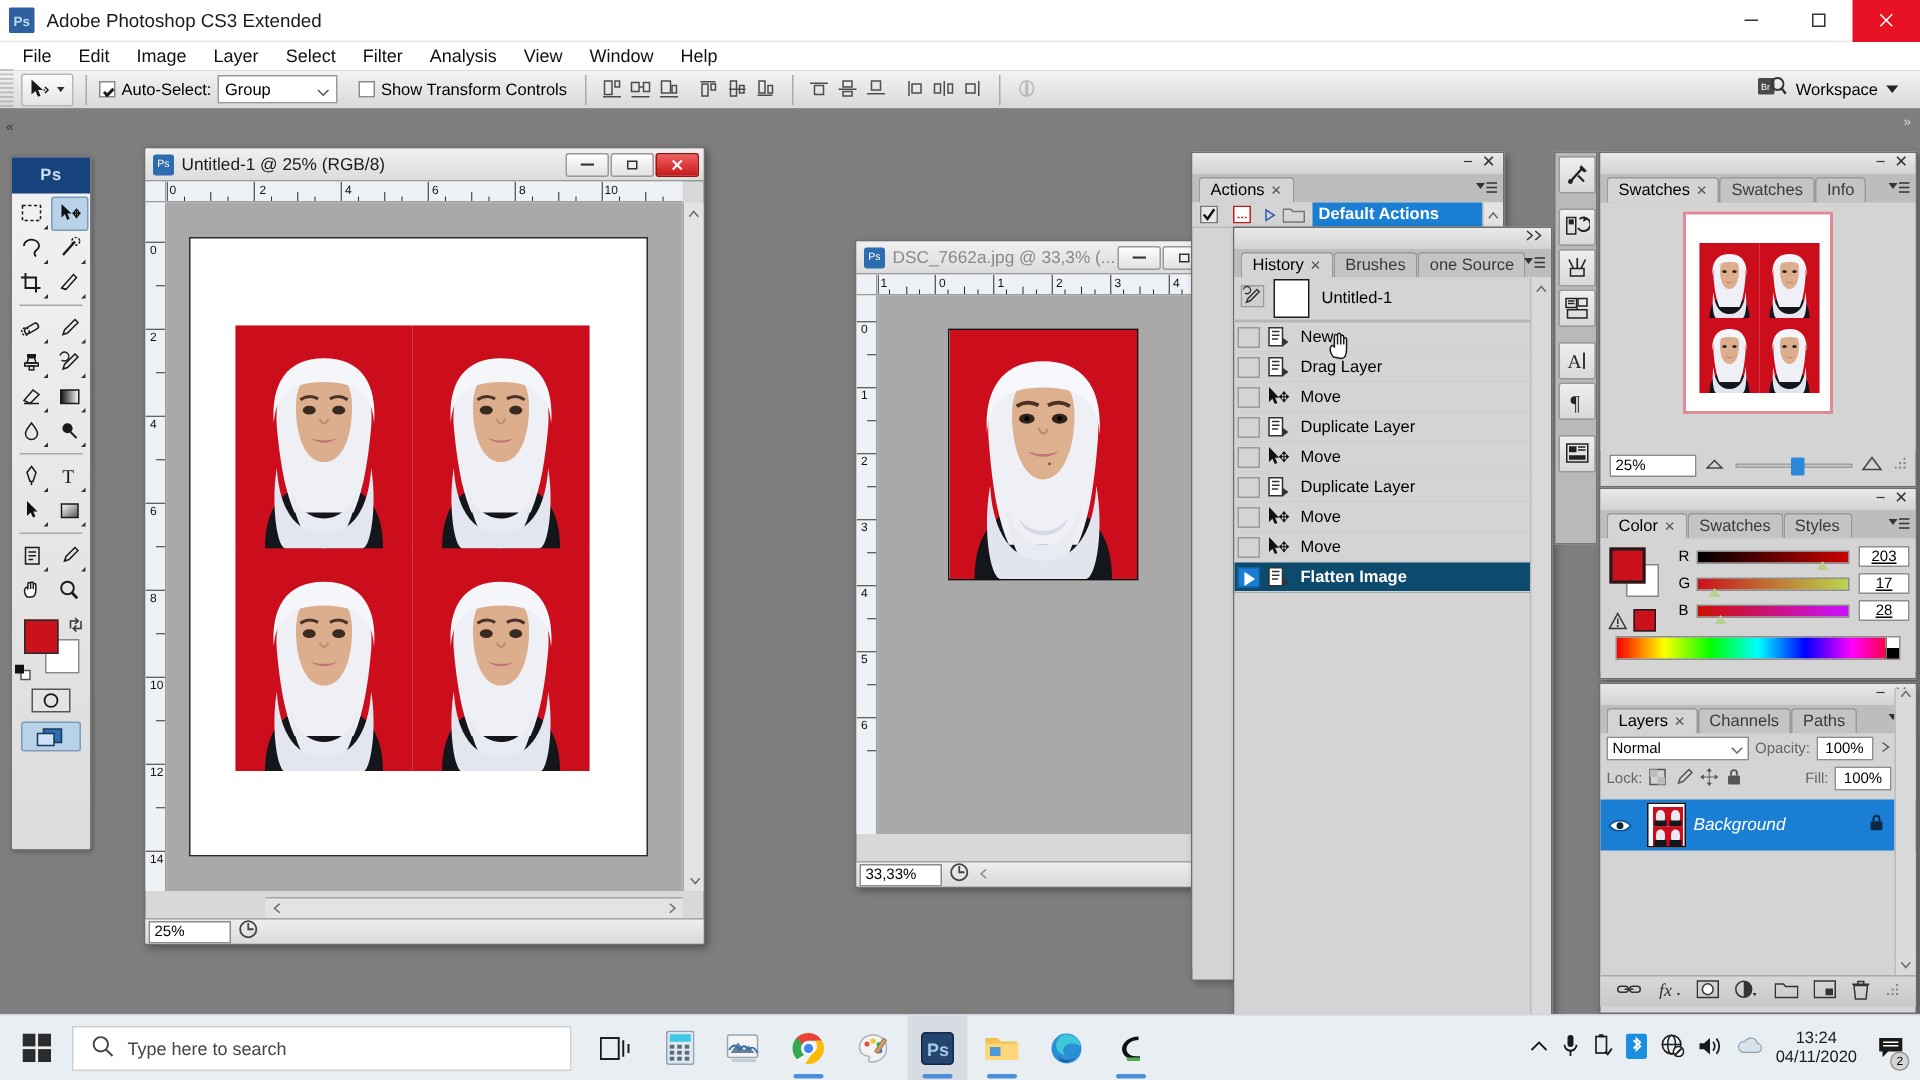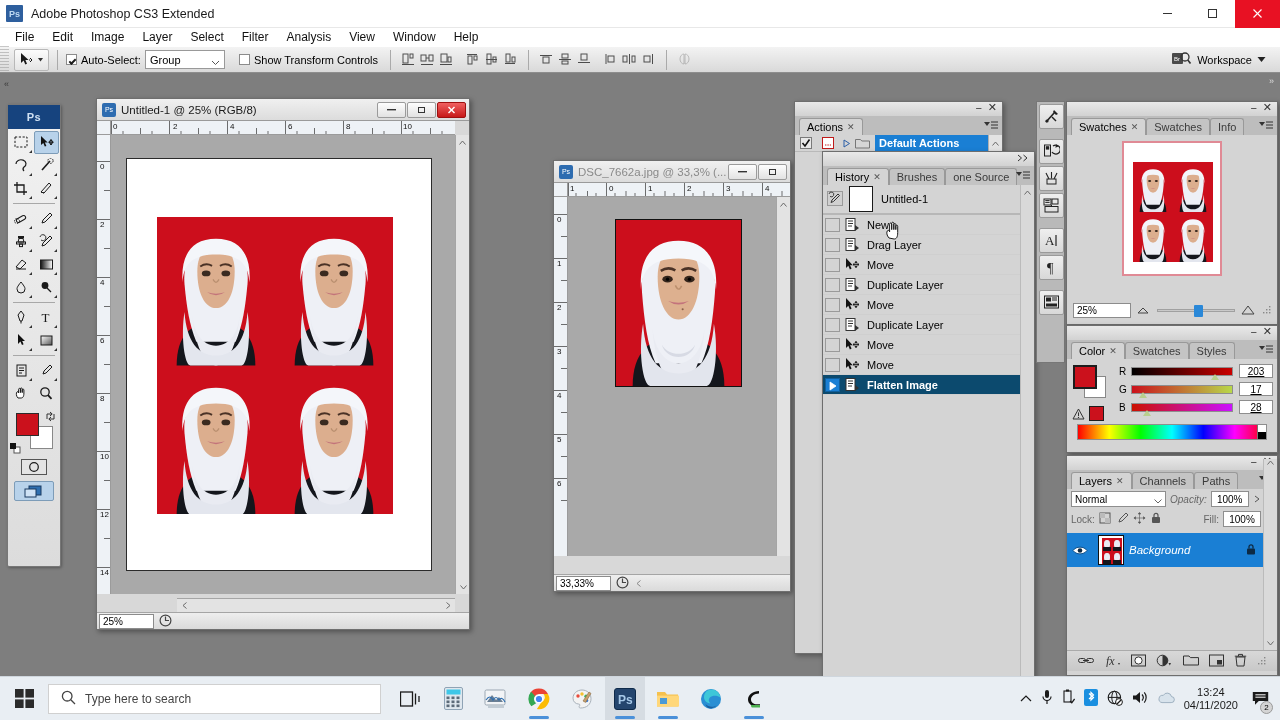--- a/index.html
+++ b/index.html
@@ -830,21 +830,21 @@
         </div>
         <span style="margin-left:5px;">
           <svg width="13" height="13" viewBox="0 0 13 13">
               <circle cx="6.5" cy="6.5" r="5.4" fill="none" stroke="#444" stroke-width="1.2"></circle>
               <path d="M6.5 2.4 V6.5 H10" stroke="#444" stroke-width="1.2" fill="none"></path>
             </svg>
         </span>
       </div>
     </div>
 
-    <div class="docwin" style="left:553px; top:87px; width:238px; height:432px;">
+    <div class="docwin" style="left:570px; top:87px; width:238px; height:432px;">
       <div class="doc-title inactive">
         <div class="dicon">Ps</div>
         <div class="dtext">DSC_7662a.jpg @ 33,3% (...</div>
         <div class="doc-wbtns">
           <div class="dw">
             <svg width="9" height="3" viewBox="0 0 9 3">
                 <rect x="0" y="1" width="9" height="1.4" fill="#333"></rect>
               </svg>
           </div>
           <div class="dw">
@@ -1513,21 +1513,21 @@
 
         <div class="lay-bar">
           <div class="lay-select">
             <span>Normal</span>
             <span style="position:absolute;right:3px;top:3px;">
               <svg width="8" height="5" viewBox="0 0 8 5">
                   <path d="M0.5 0.5 L4 4 L7.5 0.5" stroke="#666" fill="none"></path>
                 </svg>
             </span>
           </div>
-          <span style="color:#666;font-style:italic;">Opacity:</span>
+          <span style="color:#666;">Opacity:</span>
           <div class="lay-num">
             <span>100%</span>
           </div>
           <span>
             <svg width="8" height="8" viewBox="0 0 8 8">
                 <path d="M2 1 L6 4 L2 7" stroke="#555" fill="none"></path>
               </svg>
           </span>
         </div>
 

